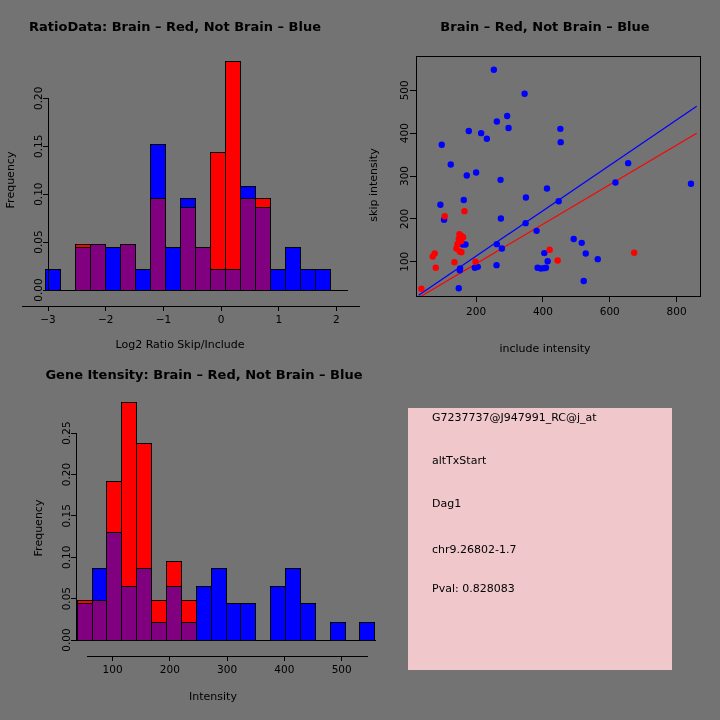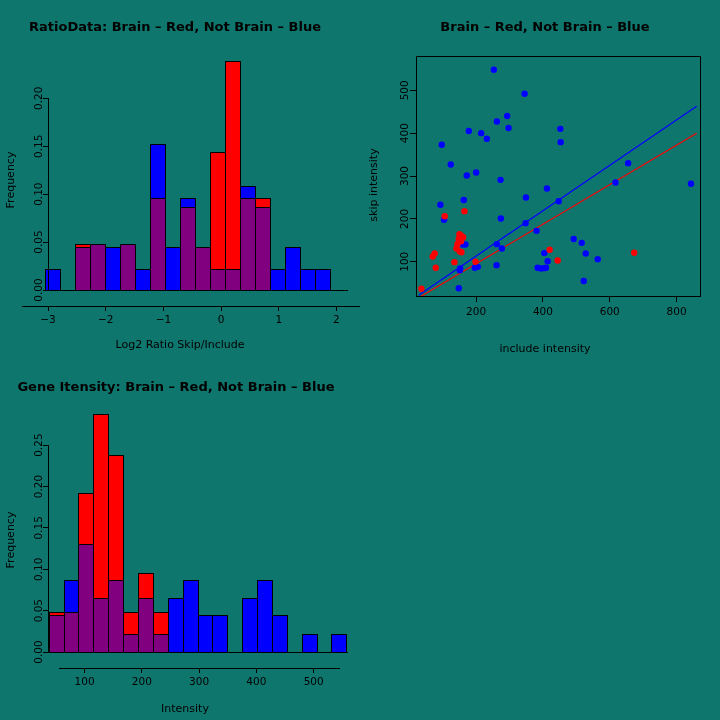--- a/index.html
+++ b/index.html
@@ -12,30 +12,30 @@
     width: 720px;
     height: 720px;
     font-family: "DejaVu Sans", sans-serif;
     color: #000000;
     overflow: hidden;
   }
   #figure-root {
     position: relative;
     width: 720px;
     height: 720px;
-    background: #0f766e;
+    background: #737373;
   }
   .panel {
     position: absolute;
     width: 360px;
     height: 360px;
   }
   #panel-ratio-hist   { left: 0px;   top: 0px;   }
   #panel-scatter      { left: 360px; top: 0px; text-align: right;   }
-  #panel-gene-hist    { left: 0px;   top: 360px; }
+  #panel-gene-hist    { left: 0px;   top: 348px; padding-left: 28px; }
   #panel-info         { left: 360px; top: 360px; }
 
   .panel svg {
     display: block;
     width: 360px;
     height: 360px;
   }
   text {
     font-family: "DejaVu Sans", sans-serif;
     fill: #000000;
@@ -307,14 +307,26 @@
           <text class="tick-label" x="199.1450381679389" y="325" text-anchor="middle">300</text>
           <path class="axis-line" d="M 256.3969465648855 308 L 256.3969465648855 313"></path>
           <text class="tick-label" x="256.3969465648855" y="325" text-anchor="middle">400</text>
           <path class="axis-line" d="M 313.64885496183206 308 L 313.64885496183206 313"></path>
           <text class="tick-label" x="313.64885496183206" y="325" text-anchor="middle">500</text>
           <path class="axis-line" d="M 48 292 L 348 292"></path>
         </g>
     </svg>
   </div>
 
+  <div class="panel" id="panel-info">
+    <svg viewBox="0 0 360 360">
+      <rect x="48" y="48" width="264" height="262" fill="#F0C8CC"></rect>
+      <g>
+        <text class="info-text" x="72" y="61" fill="#000000">G7237737@J947991_RC@j_at</text>
+        <text class="info-text" x="72" y="104" fill="#000000">altTxStart</text>
+        <text class="info-text" x="72" y="147" fill="#000000">Dag1</text>
+        <text class="info-text" x="72" y="193" fill="#000000">chr9.26802-1.7</text>
+        <text class="info-text" x="72" y="232" fill="#FF0000">Pval: 0.828083</text>
+      </g>
+    </svg>
+  </div>
 
 </div>
 
 </body></html>

